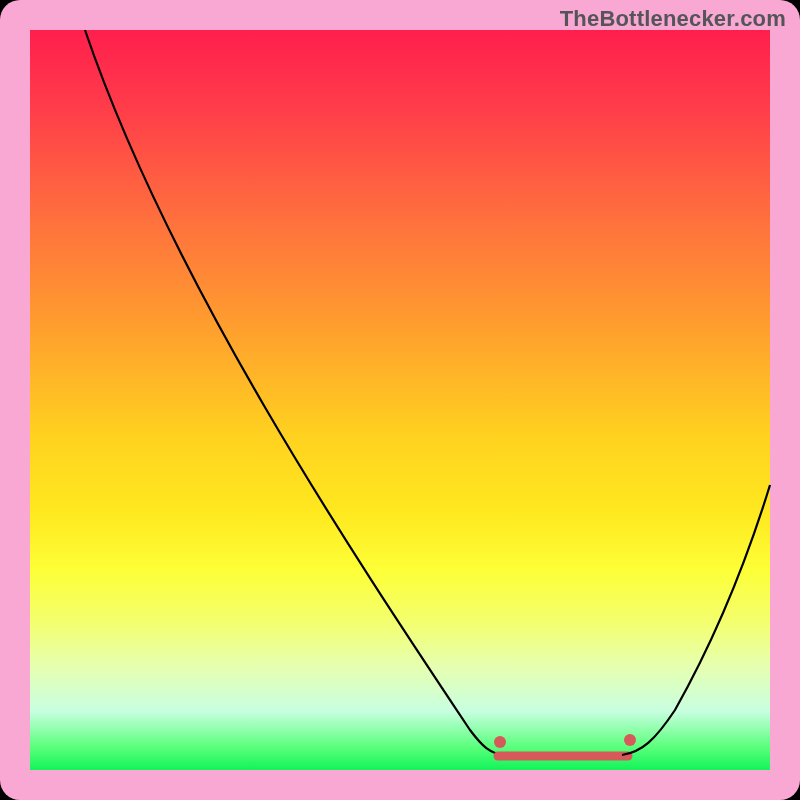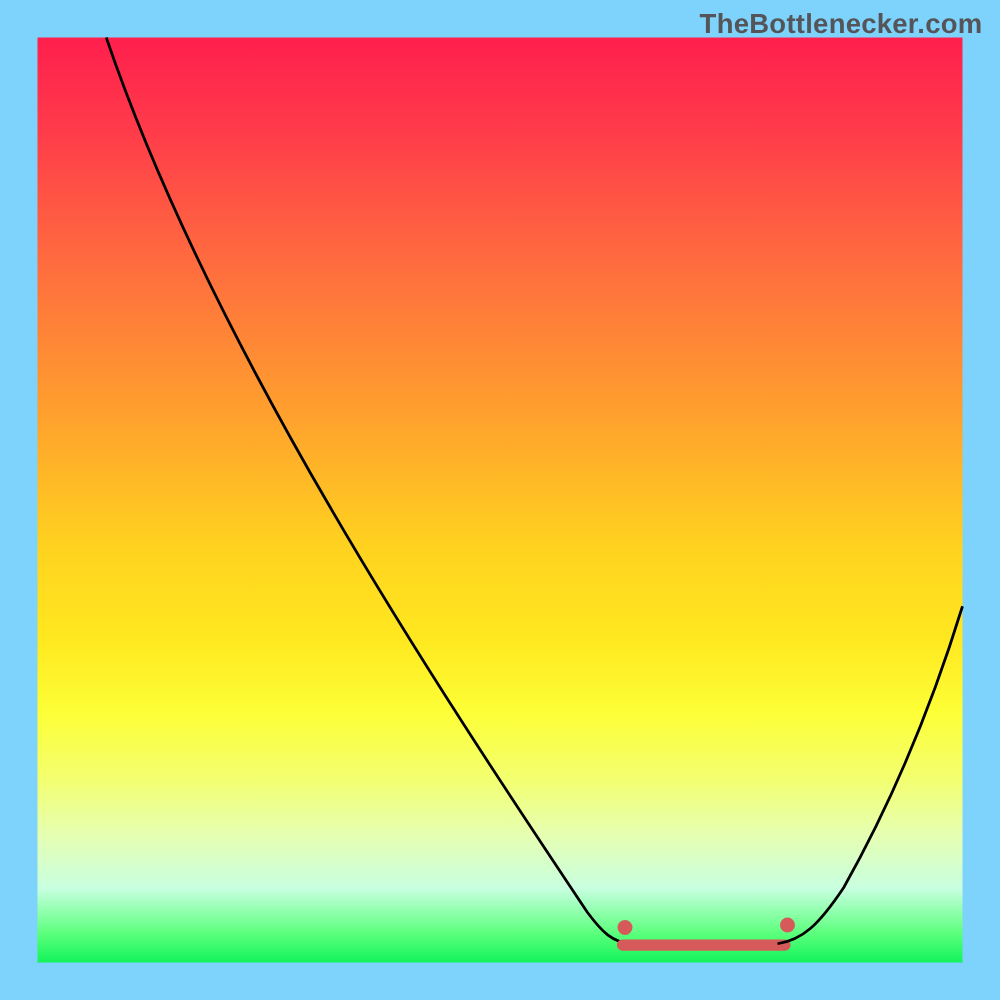--- a/index.html
+++ b/index.html
@@ -1,21 +1,22 @@
 <!DOCTYPE html>
 <html><head>
 <meta charset="utf-8">
 <style>
   * { margin: 0; padding: 0; box-sizing: border-box; }
   html, body { width: 800px; height: 800px; overflow: hidden; background: #000; }
   .frame {
     position: relative;
     width: 800px;
     height: 800px;
-    background: #7dd3fc;
+    background: #f9a8d4;
+    border-radius: 20px;
   }
   .watermark {
     position: absolute;
     top: 6px;
     right: 14px;
     font-family: Arial, Helvetica, sans-serif;
     font-size: 22px;
     font-weight: bold;
     color: #555559;
     letter-spacing: 0.2px;

